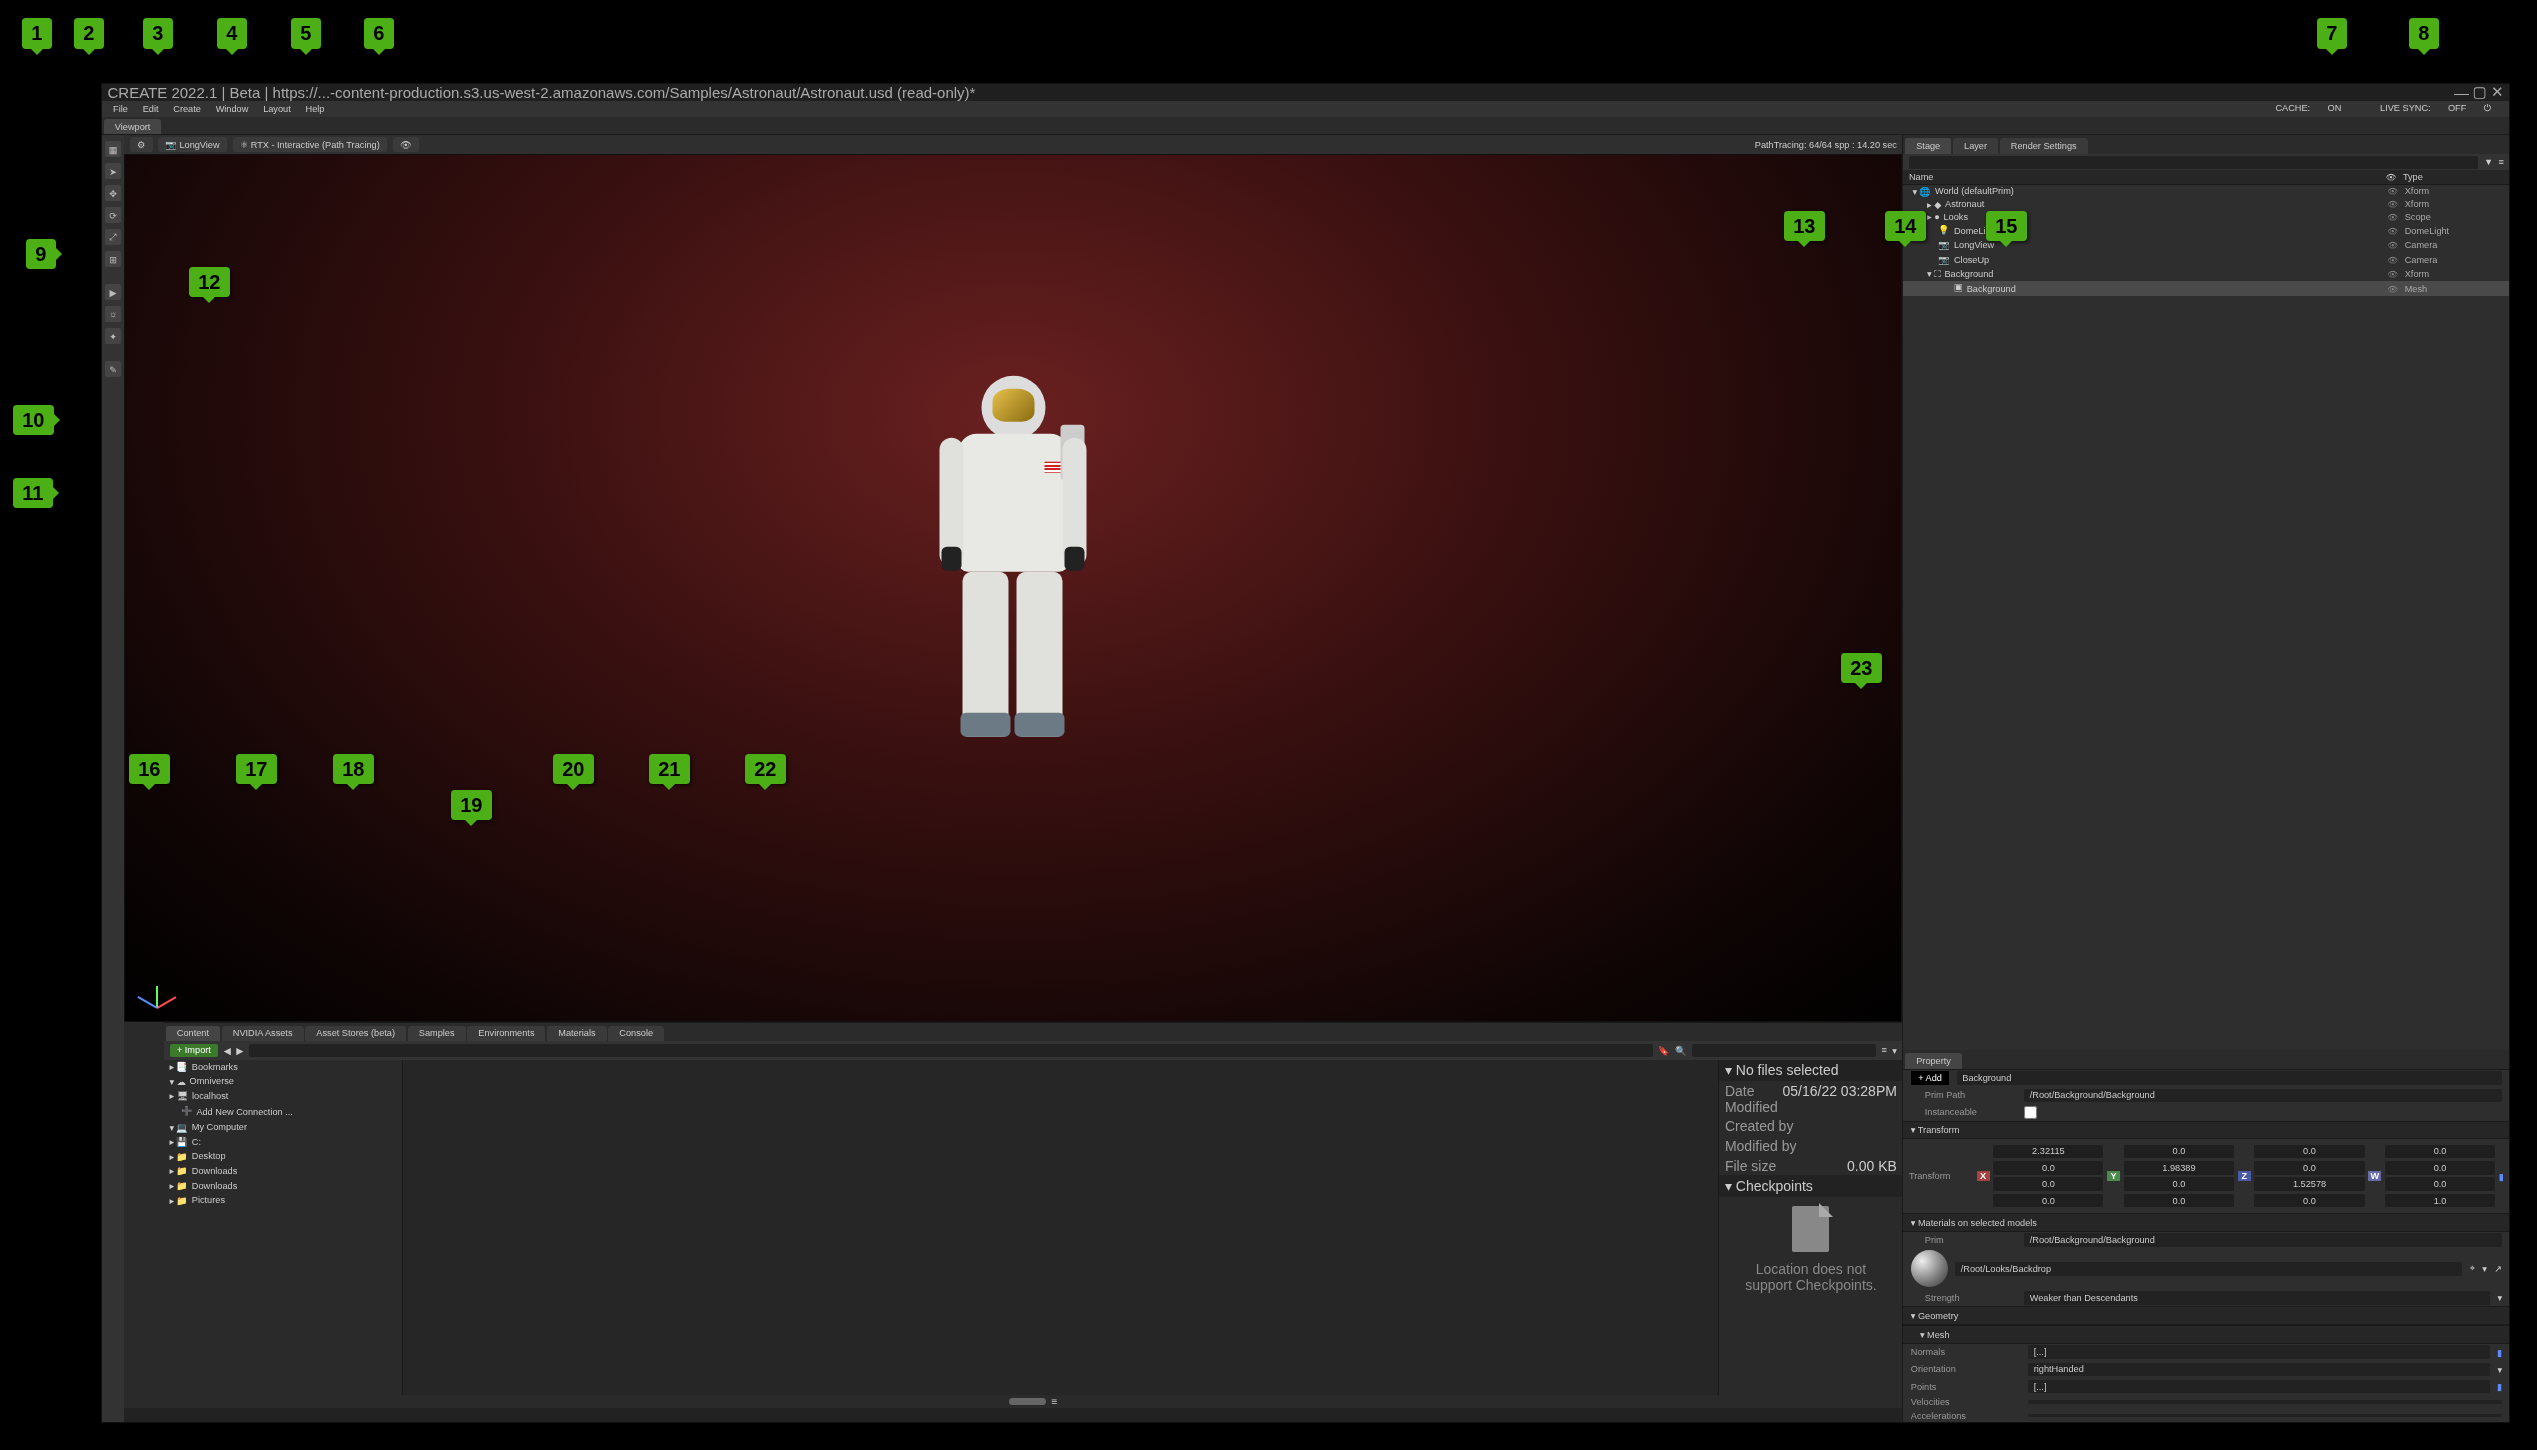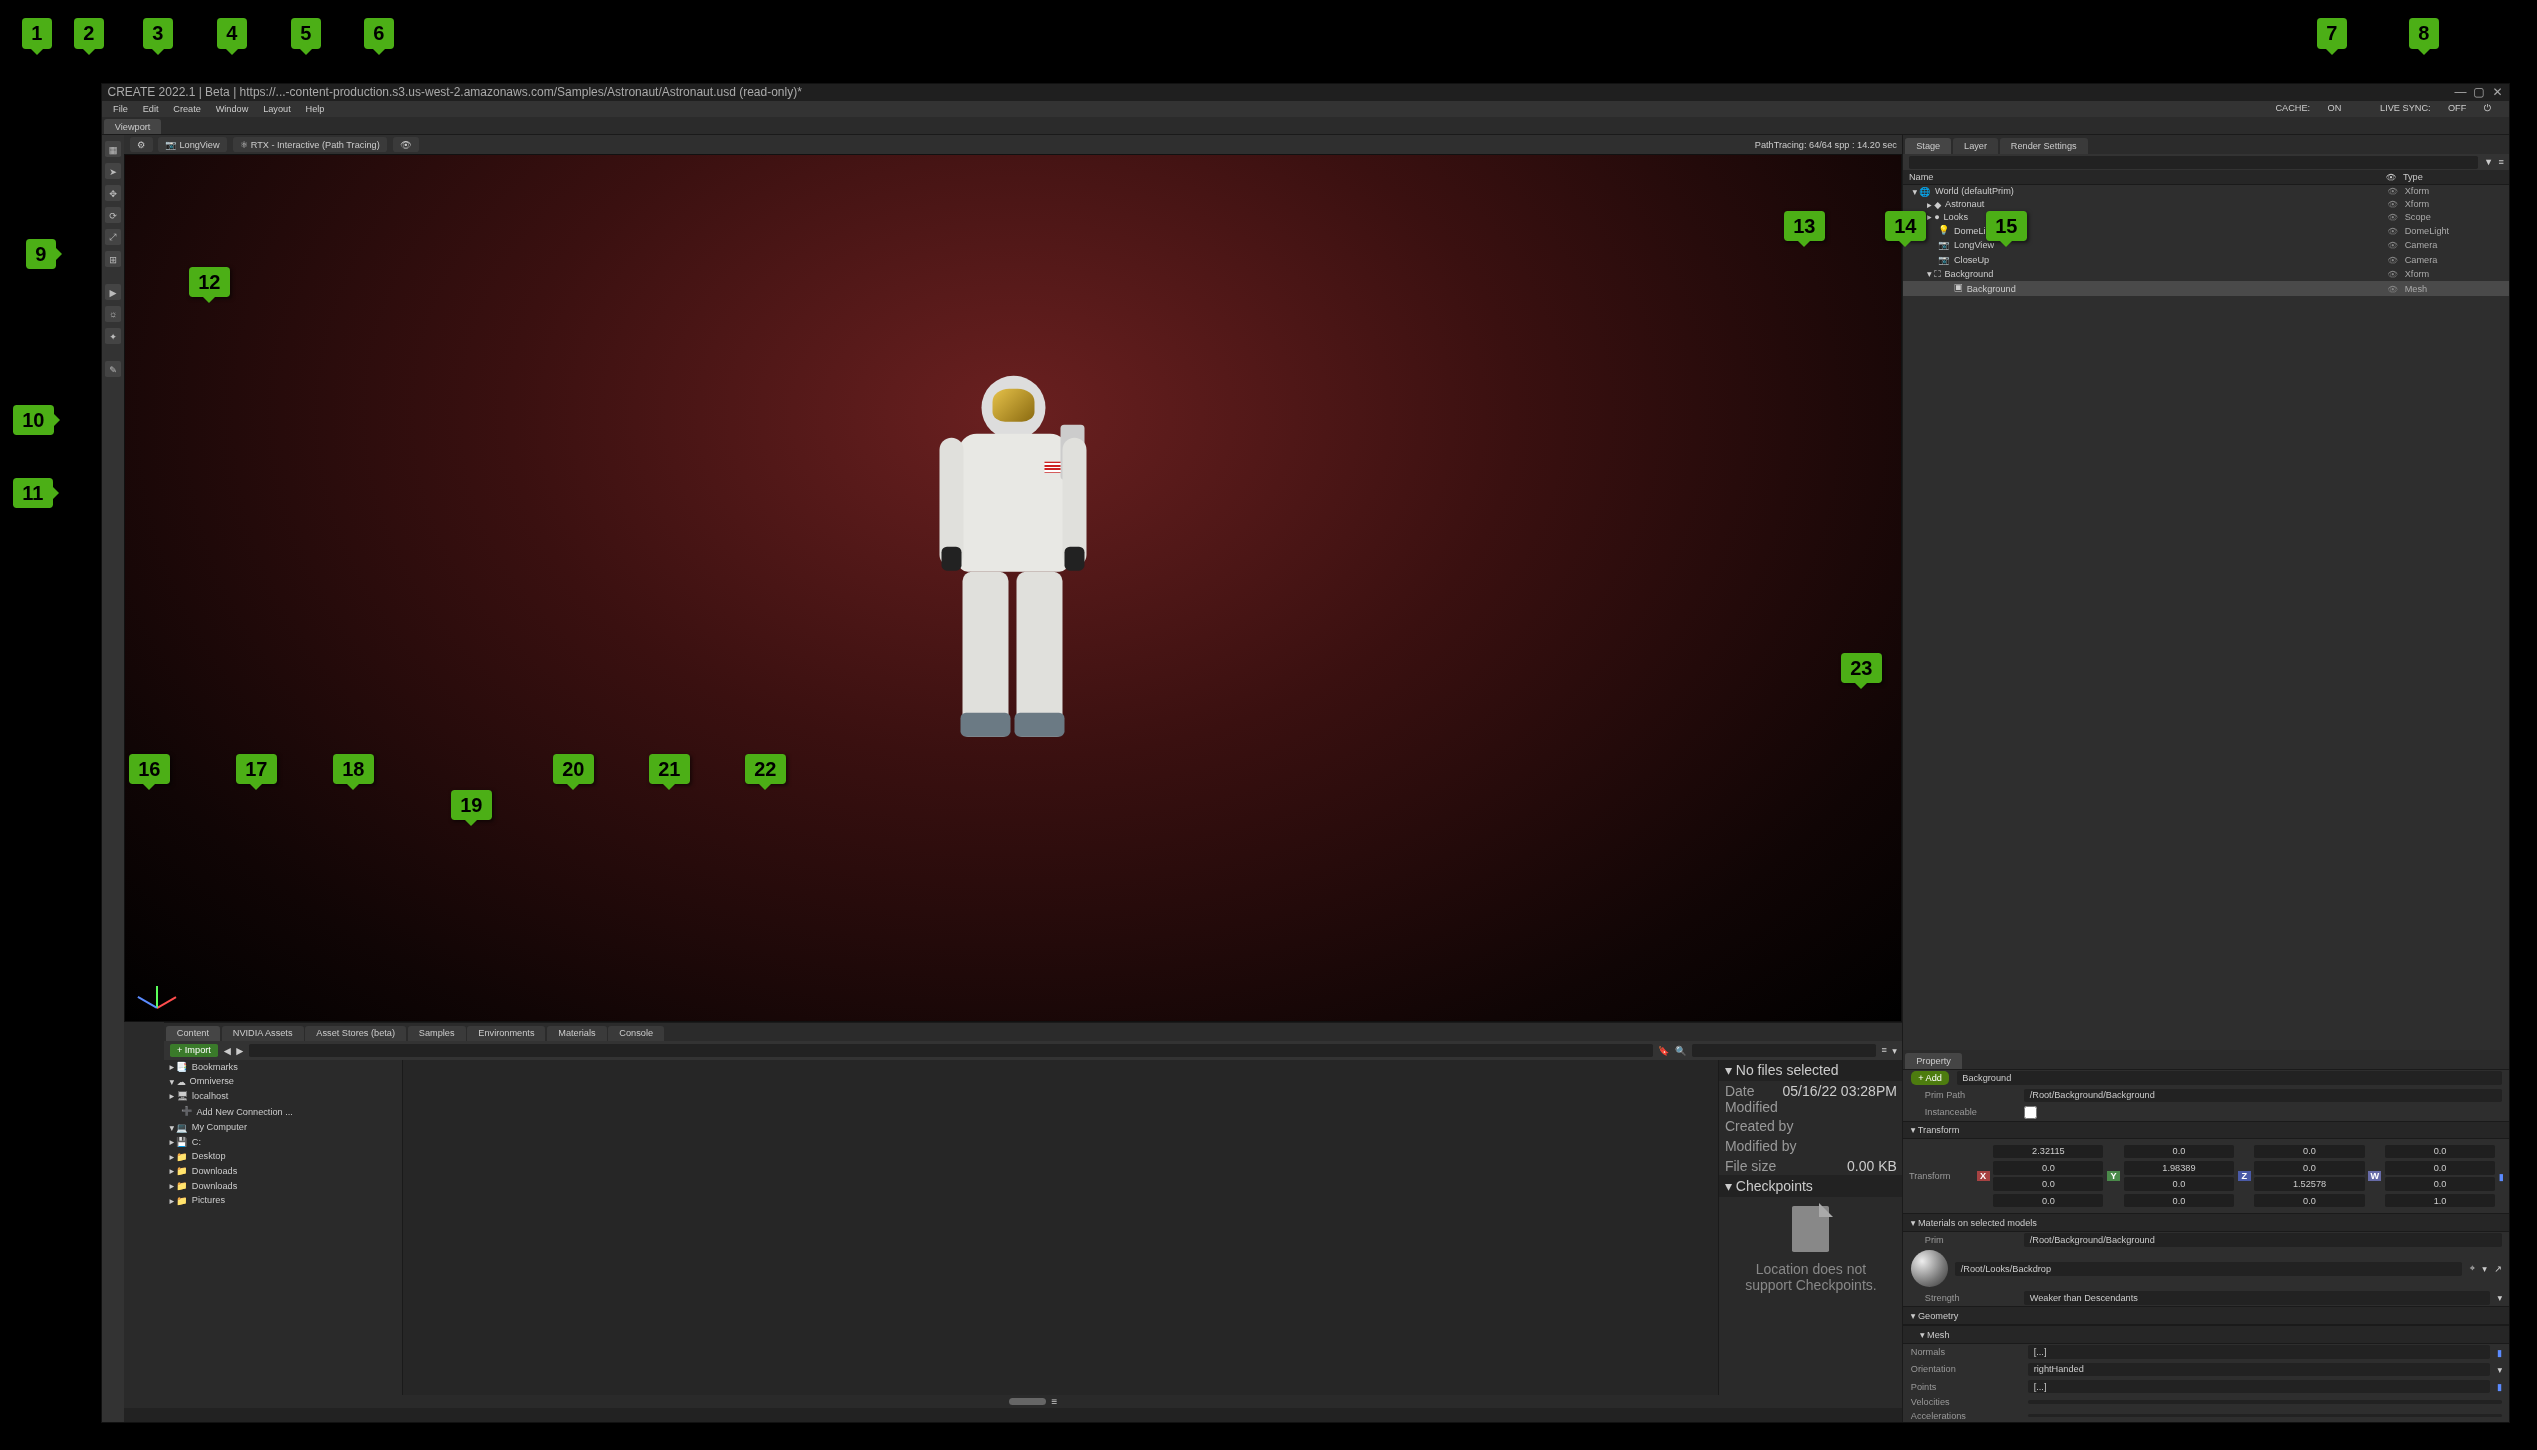--- a/index.html
+++ b/index.html
@@ -4,21 +4,21 @@
 <style>
 * { margin: 0; padding: 0; box-sizing: border-box; font-family: "Segoe UI", Arial, sans-serif; }
 body { background: #000; color: #ccc; font-size: 10px; overflow: hidden; width: 2538px; height: 1451px; position: relative; }
 .callout { position: absolute; background: #4caf16; color: #000; font-weight: bold; font-size: 20px; padding: 3.7px 9.2px; border-radius: 3.7px; z-index: 1000; pointer-events: none; box-shadow: 1.8px 1.8px 3.7px rgba(0,0,0,.5); }
 .callout::after { content: ""; position: absolute; left: 50%; bottom: -13px; transform: translateX(-50%); border: 7.4px solid transparent; border-top-color: #4caf16; }
 .callout.arrow-right::after { left: auto; right: -13px; bottom: 50%; transform: translateY(50%); border: 7.4px solid transparent; border-left-color: #4caf16; }
 
 
 .app-wrap { position: absolute; left: 101px; top: 83px; right: 27.6px; bottom: 27.6px; background: #2a2a2a; display: flex; flex-direction: column; border: 0.9px solid #111; }
 
-.titlebar { height: 16.5px; background: #1f1f1f; display: flex; align-items: center; padding: 0 5.5px; font-size: 12px; color: #aaa; }
+.titlebar { height: 16.5px; background: #1f1f1f; display: flex; align-items: center; padding: 0 5.5px; font-size: 15px; color: #aaa; }
 .titlebar .spacer { flex: 1; }
 .win-ctrl { width: 13px; text-align: center; cursor: pointer; color: #aaa; margin-left: 5.5px; }
 
 .menubar { height: 16.5px; background: #333; display: flex; align-items: center; padding: 0 3.7px; font-size: 9.2px; }
 .menubar span { padding: 1.8px 7.4px; cursor: pointer; color: #ccc; }
 .menubar .right { margin-left: auto; display: flex; gap: 9.2px; }
 .on { color: #7de03f; }
 .off { color: #ff6b6b; }
 
 .tabbar { height: 18.4px; background: #2b2b2b; display: flex; align-items: flex-end; border-bottom: 0.9px solid #1a1a1a; }
@@ -69,21 +69,21 @@
 .trow .c1 { flex: 1; display: flex; align-items: center; gap: 3.7px; }
 .trow .c2 { width: 24px; text-align: center; color: #888; }
 .trow .c3 { width: 101px; color: #aaa; }
 .ind0 { padding-left: 5.5px; } .ind1 { padding-left: 20px; } .ind2 { padding-left: 35px; }
 .eye::before { content: "👁"; font-size: 8.3px; }
 
 .propwrap { border-top: 0.9px solid #1a1a1a; min-height: 0; overflow: auto; }
 .prop-row { display: flex; align-items: center; padding: 1.8px 7.4px; font-size: 9.2px; gap: 7.4px; }
 .prop-row label { width: 92px; color: #999; margin-left: 14px; }
 .prop-row .val { flex: 1; background: #222; padding: 1.8px 5.5px; border-radius: 1.8px; }
-.addbtn { background: #4d7c0f; color: #fff; padding: 1.8px 7.4px; border-radius: 5px; cursor: pointer; }
+.addbtn { background: #000000; color: #fff; padding: 1.8px 7.4px; border-radius: 0; cursor: pointer; }
 .section-h { background: #262626; padding: 2.8px 7.4px; font-size: 9.2px; border-top: 0.9px solid #1a1a1a; border-bottom: 0.9px solid #1a1a1a; cursor: pointer; }
 .section-h::before { content: "▾ "; }
 .xform { display: flex; align-items: center; padding: 5.5px; gap: 3.7px; font-size: 9.2px; }
 .xform .lbl { width: 64px; color: #999; }
 .xcol { display: flex; flex-direction: column; gap: 2.8px; flex: 1; }
 .xcell { background: #1f1f1f; padding: 1.8px 0; text-align: center; border-radius: 1.8px; }
 .axislbl { width: 13px; display: flex; align-items: center; justify-content: center; font-weight: bold; color: #fff; }
 .ax-x { background: #a64242; } .ax-y { background: #4a8a4a; } .ax-z { background: #4a5aa6; } .ax-w { background: #666aa6; }
 .matball { width: 37px; height: 37px; border-radius: 50%; background: radial-gradient(circle at 30% 30%, #eee, #777 60%, #333); }
 .geo-row { display: flex; align-items: center; padding: 1.8px 7.4px; font-size: 9.2px; gap: 7.4px; }

